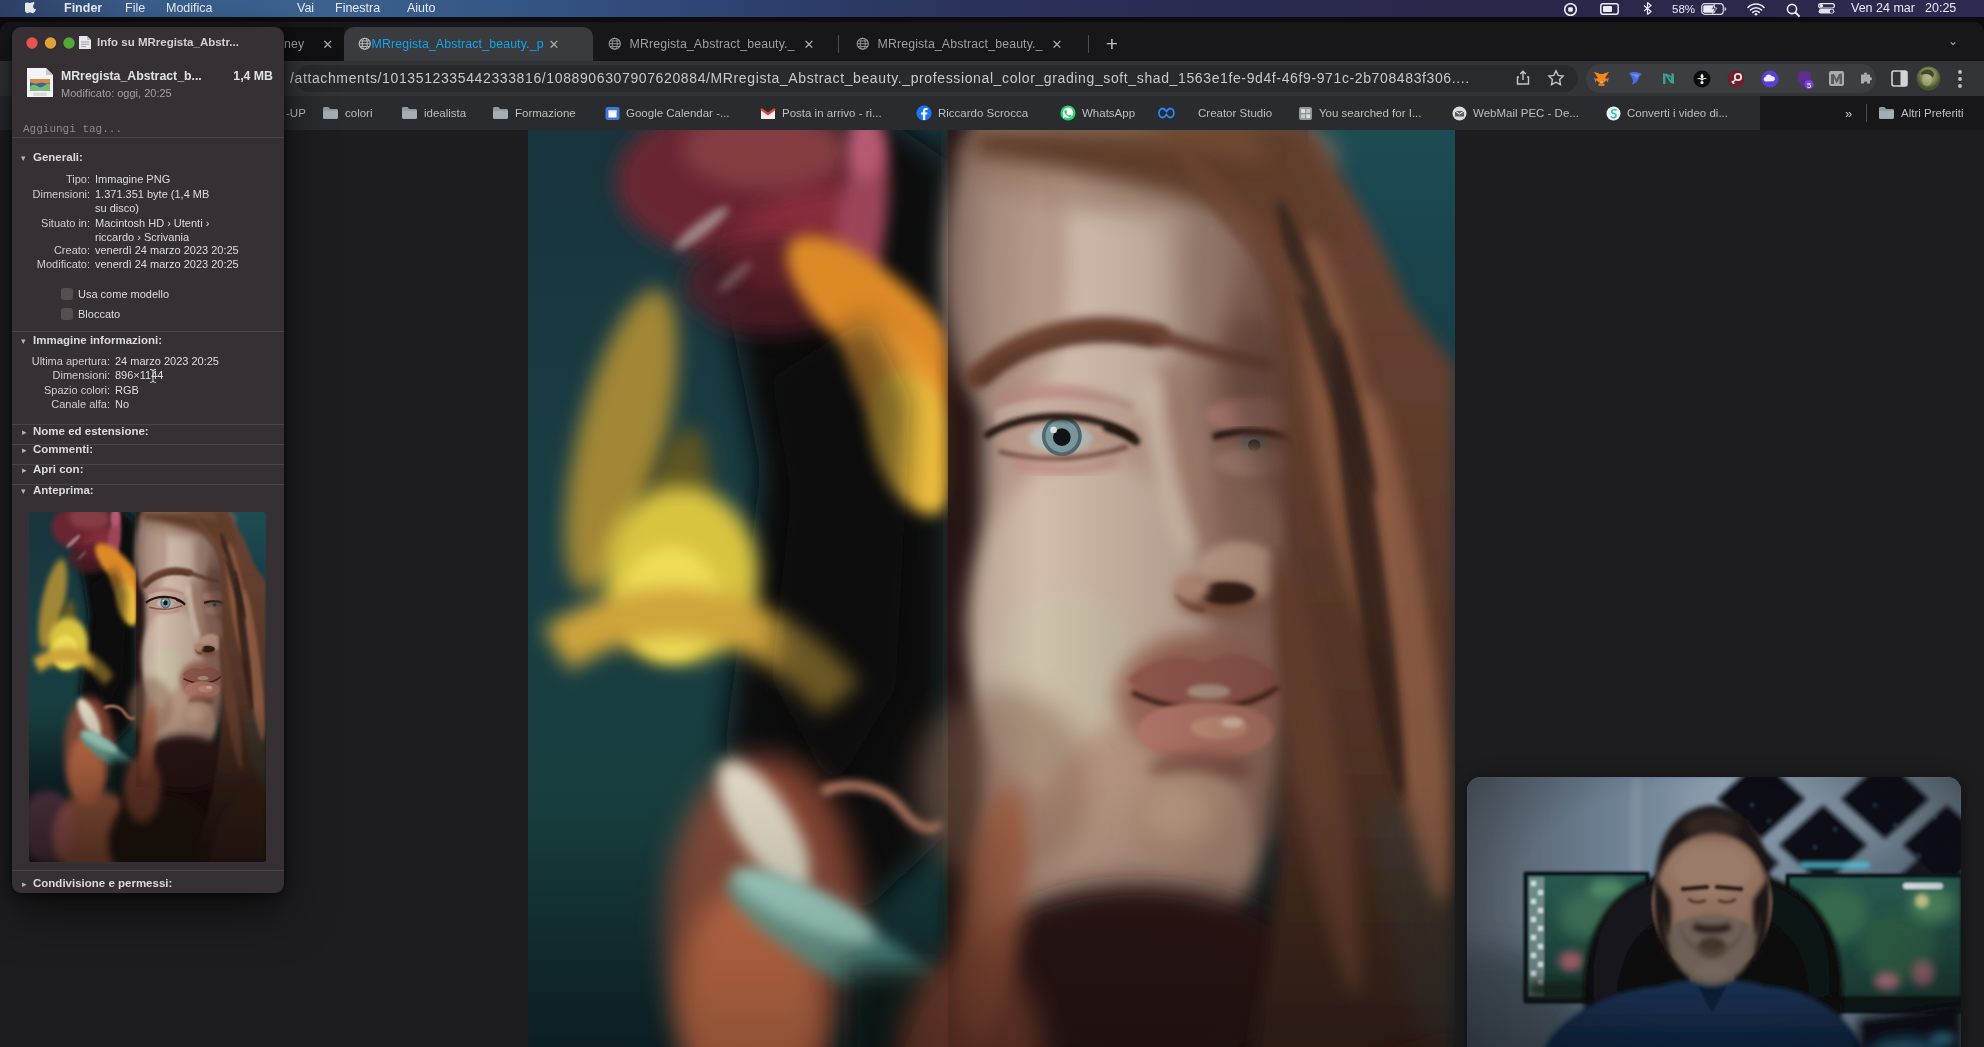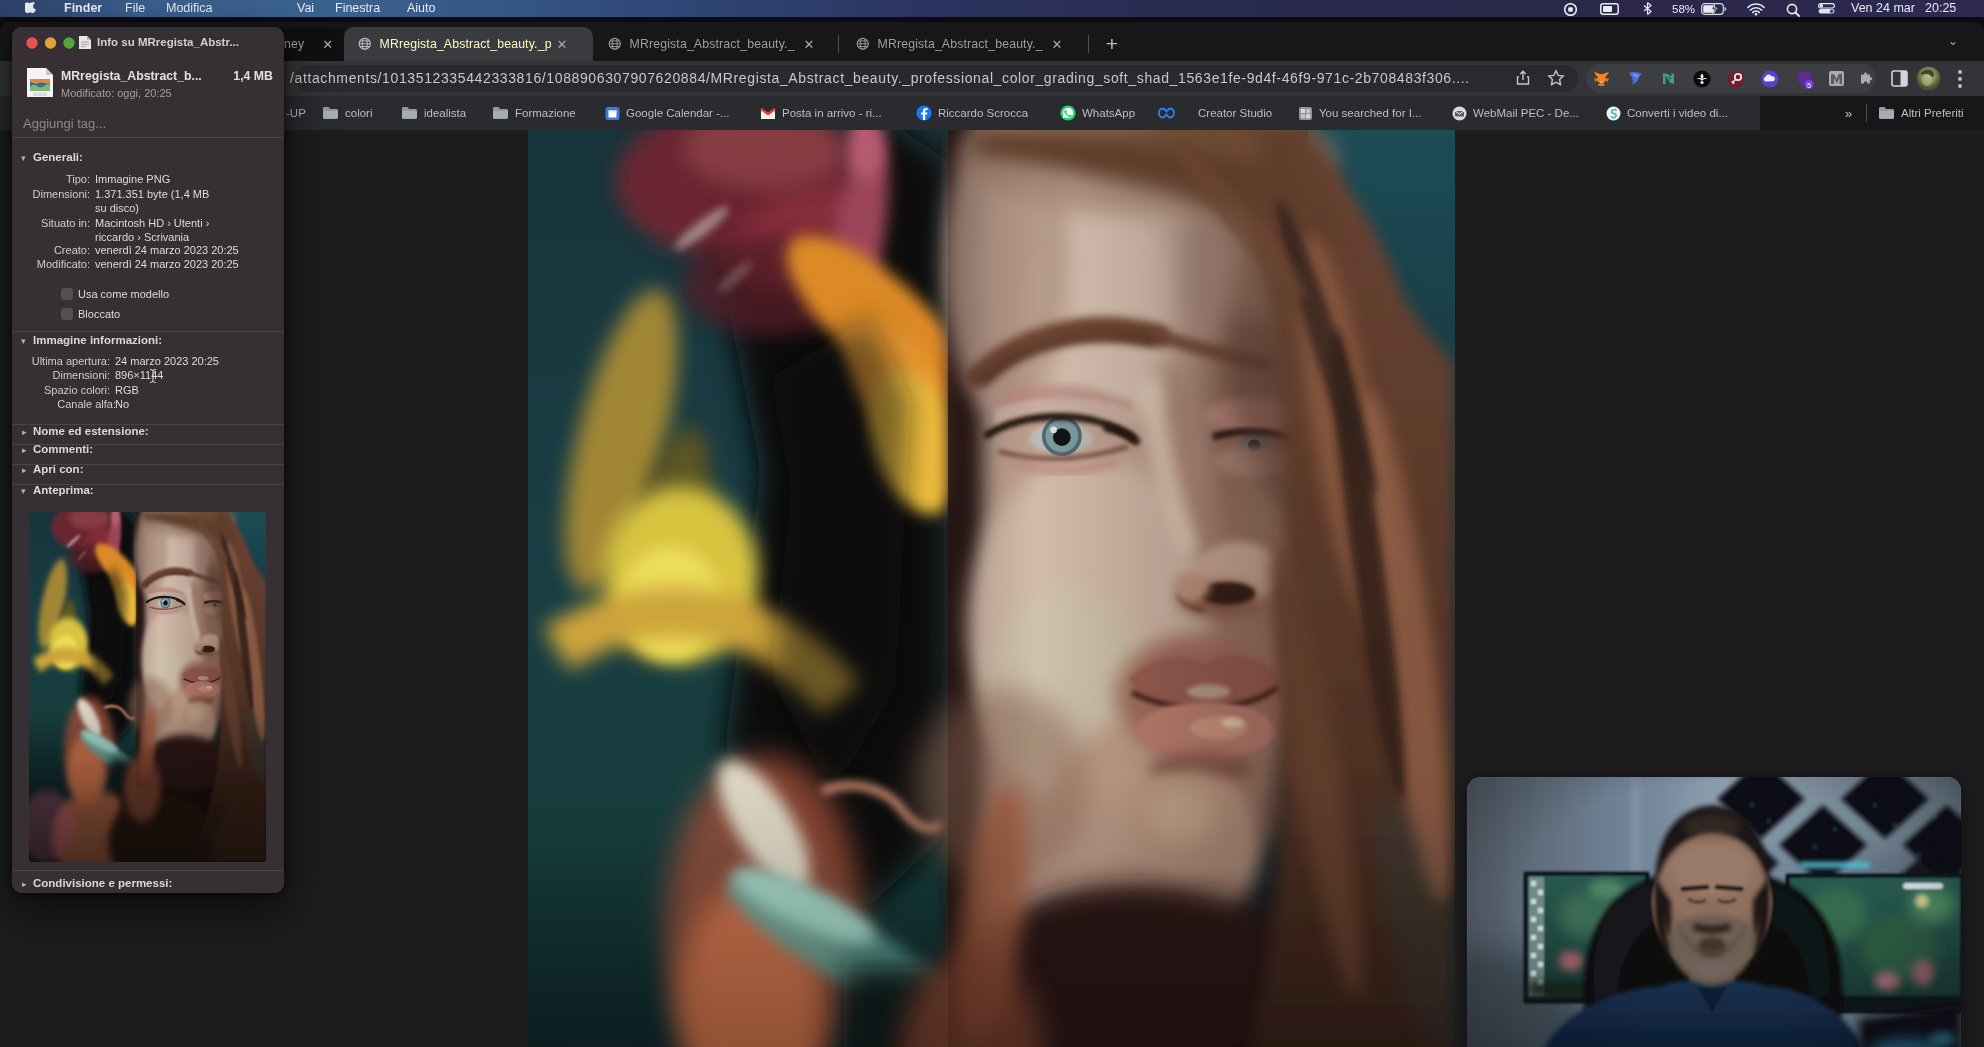--- a/index.html
+++ b/index.html
@@ -256,21 +256,21 @@
   <div class="tab" style="left:270px;width:74px;background:#101012;border-radius:0;">
       <span class="tabtxt" style="margin-left:14px;">ney</span>
       <span class="tabx" style="margin-left:18px;">✕</span>
     </div>
   <div class="tab" style="left:344px;width:249px;background:#3a3b3f;">
       <svg class="globe" style="margin-left:14px;" width="13.5" height="13.5" viewBox="0 0 16 16">
         <circle cx="8" cy="8" r="6.6" fill="none" stroke="#c3c6c9" stroke-width="1.3"></circle>
         <ellipse cx="8" cy="8" rx="3" ry="6.6" fill="none" stroke="#c3c6c9" stroke-width="1.1"></ellipse>
         <path d="M1.7 8h12.6M2.6 4.7h10.8M2.6 11.3h10.8" stroke="#c3c6c9" stroke-width="1.1" fill="none"></path>
       </svg>
-      <span class="tabtxt" style="margin-left:8px;width:175px;color:#fef9c3;">MRregista_Abstract_beauty._p</span>
+      <span class="tabtxt" style="width:175px;color:#0ea5e9;">MRregista_Abstract_beauty._p</span>
       <span class="tabx" style="margin-left:2px;">✕</span>
     </div>
   <div class="tab" style="left:596px;width:240px;">
       <svg class="globe" style="margin-left:12px;" width="13.5" height="13.5" viewBox="0 0 16 16">
         <circle cx="8" cy="8" r="6.6" fill="none" stroke="#9b9ea2" stroke-width="1.3"></circle>
         <ellipse cx="8" cy="8" rx="3" ry="6.6" fill="none" stroke="#9b9ea2" stroke-width="1.1"></ellipse>
         <path d="M1.7 8h12.6M2.6 4.7h10.8M2.6 11.3h10.8" stroke="#9b9ea2" stroke-width="1.1" fill="none"></path>
       </svg>
       <span class="tabtxt" style="margin-left:8px;width:172px;">MRregista_Abstract_beauty._</span>
       <span class="tabx" style="margin-left:2px;">✕</span>
@@ -624,21 +624,21 @@
       <path d="M2 1h19l7 7v22H2z" fill="#f4f4f6"></path>
       <path d="M21 1l7 7h-7z" fill="#c8c8cc"></path>
       <rect x="5" y="12" width="20" height="12" fill="#3a6a8a"></rect>
       <path d="M5 20c3-4 6-2 9 0 3 2 8-5 11-3v7H5z" fill="#7ab87a"></path>
       <path d="M5 12h20v4c-4 2-7-2-11 0-3 1.5-6 0-9-1z" fill="#d88a4a"></path>
       <rect x="8" y="25.5" width="14" height="3.5" rx="1" fill="#dadade"></rect>
     </svg>
   <div style="position:absolute;left:49px;top:42px;font-size:12.3px;font-weight:bold;color:#e3e0e3;">MRregista_Abstract_b...</div>
   <div style="position:absolute;right:11px;top:42px;font-size:12.3px;font-weight:bold;color:#e3e0e3;">1,4 MB</div>
   <div style="position:absolute;left:49px;top:60px;font-size:11px;color:#a39ea3;">Modificato: oggi, 20:25</div>
-  <div style="position:absolute;left:11px;top:89px;font-size:13px;color:#8d8890;">Aggiungi tag...</div>
+  <div style="position:absolute;left:11px;top:96px;font-size:11px;color:#8d8890;font-family:Liberation Mono, monospace;">Aggiungi tag...</div>
   <div class="sep" style="top:110px;"></div>
 
   <div class="chev" style="left:9px;top:126px;">▾</div>
   <div class="ihead" style="left:21px;top:124px;">Generali:</div>
   <div class="ilbl" style="left:0;top:146px;width:78px;text-align:right;">Tipo:</div>
     <div class="ival" style="left:83px;top:146px;">Immagine PNG</div>
   <div class="ilbl" style="left:0;top:160.5px;width:78px;text-align:right;">Dimensioni:</div>
     <div class="ival" style="left:83px;top:160.5px;">1.371.351 byte (1,4 MB</div>
   <div class="ival" style="left:83px;top:175px;">su disco)</div>
   <div class="ilbl" style="left:0;top:189.5px;width:78px;text-align:right;">Situato in:</div>
@@ -658,21 +658,21 @@
   <div class="ihead" style="left:21px;top:307px;">Immagine informazioni:</div>
   <div class="ilbl" style="left:0;top:328px;width:98px;text-align:right;">Ultima apertura:</div>
     <div class="ival" style="left:103px;top:328px;">24 marzo 2023 20:25</div>
   <div class="ilbl" style="left:0;top:342px;width:98px;text-align:right;">Dimensioni:</div>
     <div class="ival" style="left:103px;top:342px;">896×1144</div>
   <svg style="position:absolute;left:136px;top:341px;" width="10" height="16" viewBox="0 0 10 16">
       <path d="M2 1.5c1.5 0 2.5.5 3 1.2.5-.7 1.5-1.2 3-1.2M5 2.7v10.6M2 14.5c1.5 0 2.5-.5 3-1.2.5.7 1.5 1.2 3 1.2" stroke="#e8e6ea" stroke-width="1.1" fill="none" opacity="0.9"></path>
     </svg>
   <div class="ilbl" style="left:0;top:356.5px;width:98px;text-align:right;">Spazio colori:</div>
     <div class="ival" style="left:103px;top:356.5px;">RGB</div>
-  <div class="ilbl" style="left:6px;top:371px;width:98px;text-align:right;padding-left:28px;">Canale alfa:</div>
+  <div class="ilbl" style="left:0;top:371px;width:98px;text-align:right;padding-left:28px;">Canale alfa:</div>
     <div class="ival" style="left:103px;top:371px;">No</div>
 
   <div class="sep" style="top:397px;"></div>
   <div class="chev" style="left:10px;top:400px;">▸</div>
   <div class="ihead" style="left:21px;top:398px;">Nome ed estensione:</div>
   <div class="sep" style="top:417px;"></div>
   <div class="chev" style="left:10px;top:418px;">▸</div>
   <div class="ihead" style="left:21px;top:416px;">Commenti:</div>
   <div class="sep" style="top:437px;"></div>
   <div class="chev" style="left:10px;top:438px;">▸</div>

